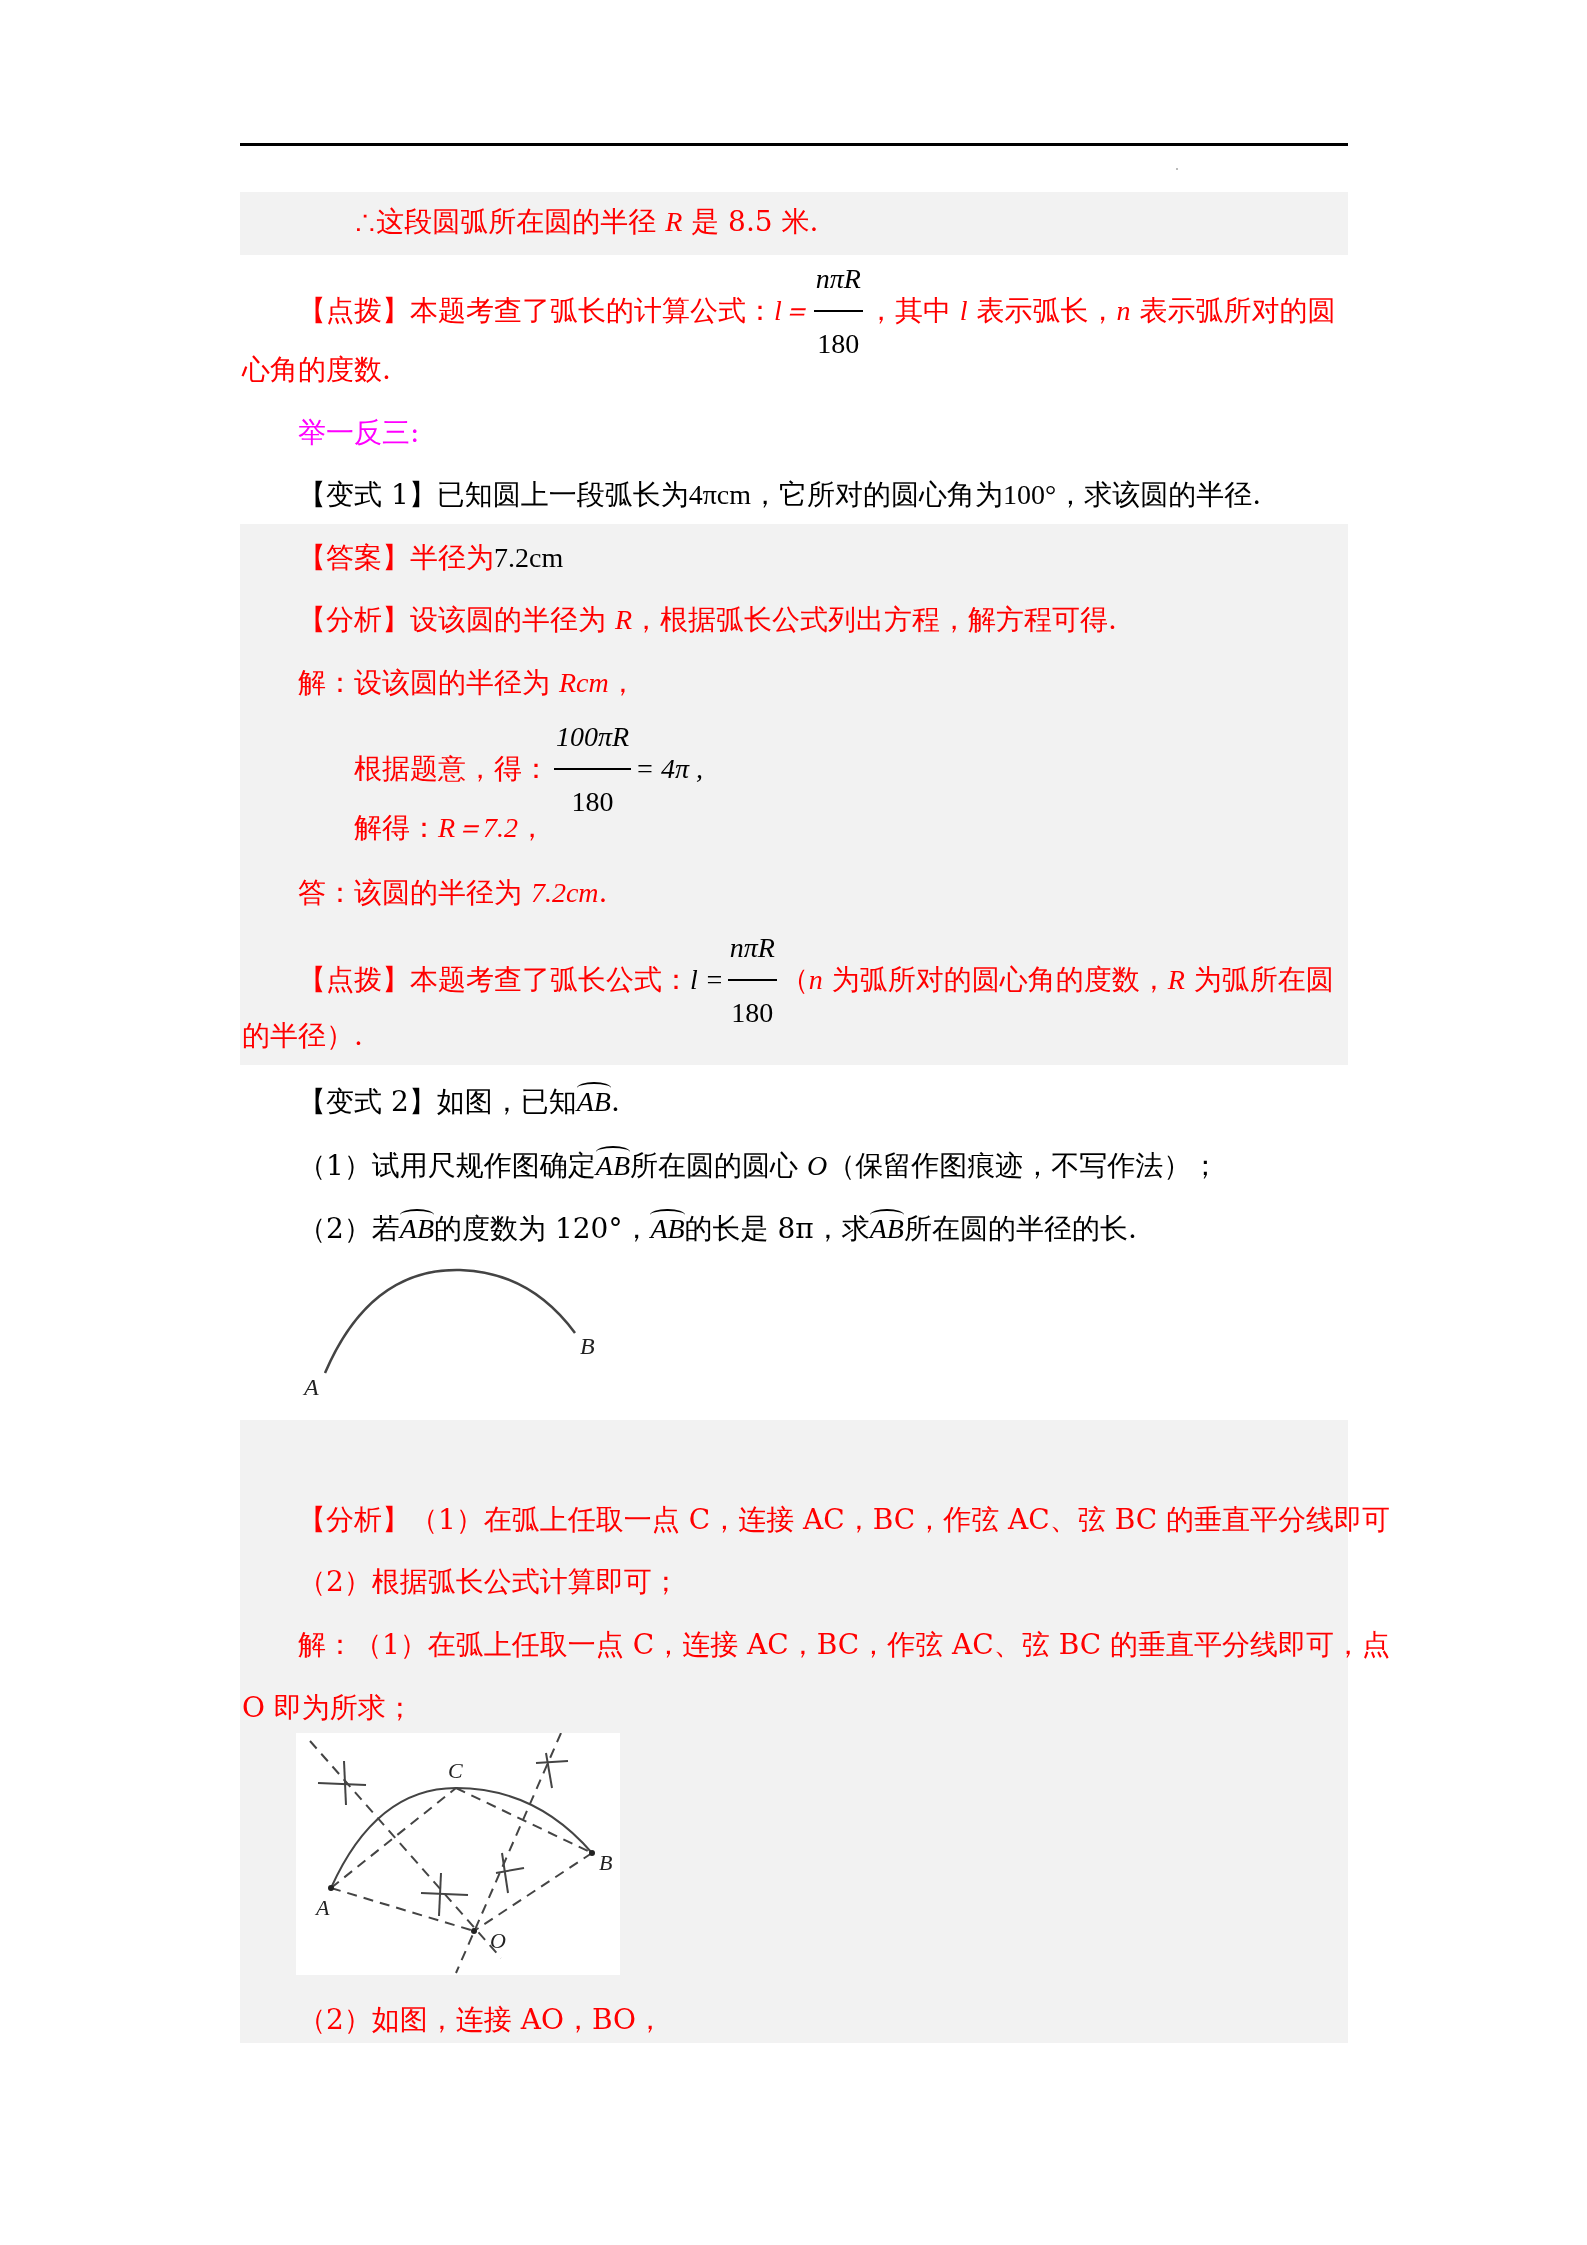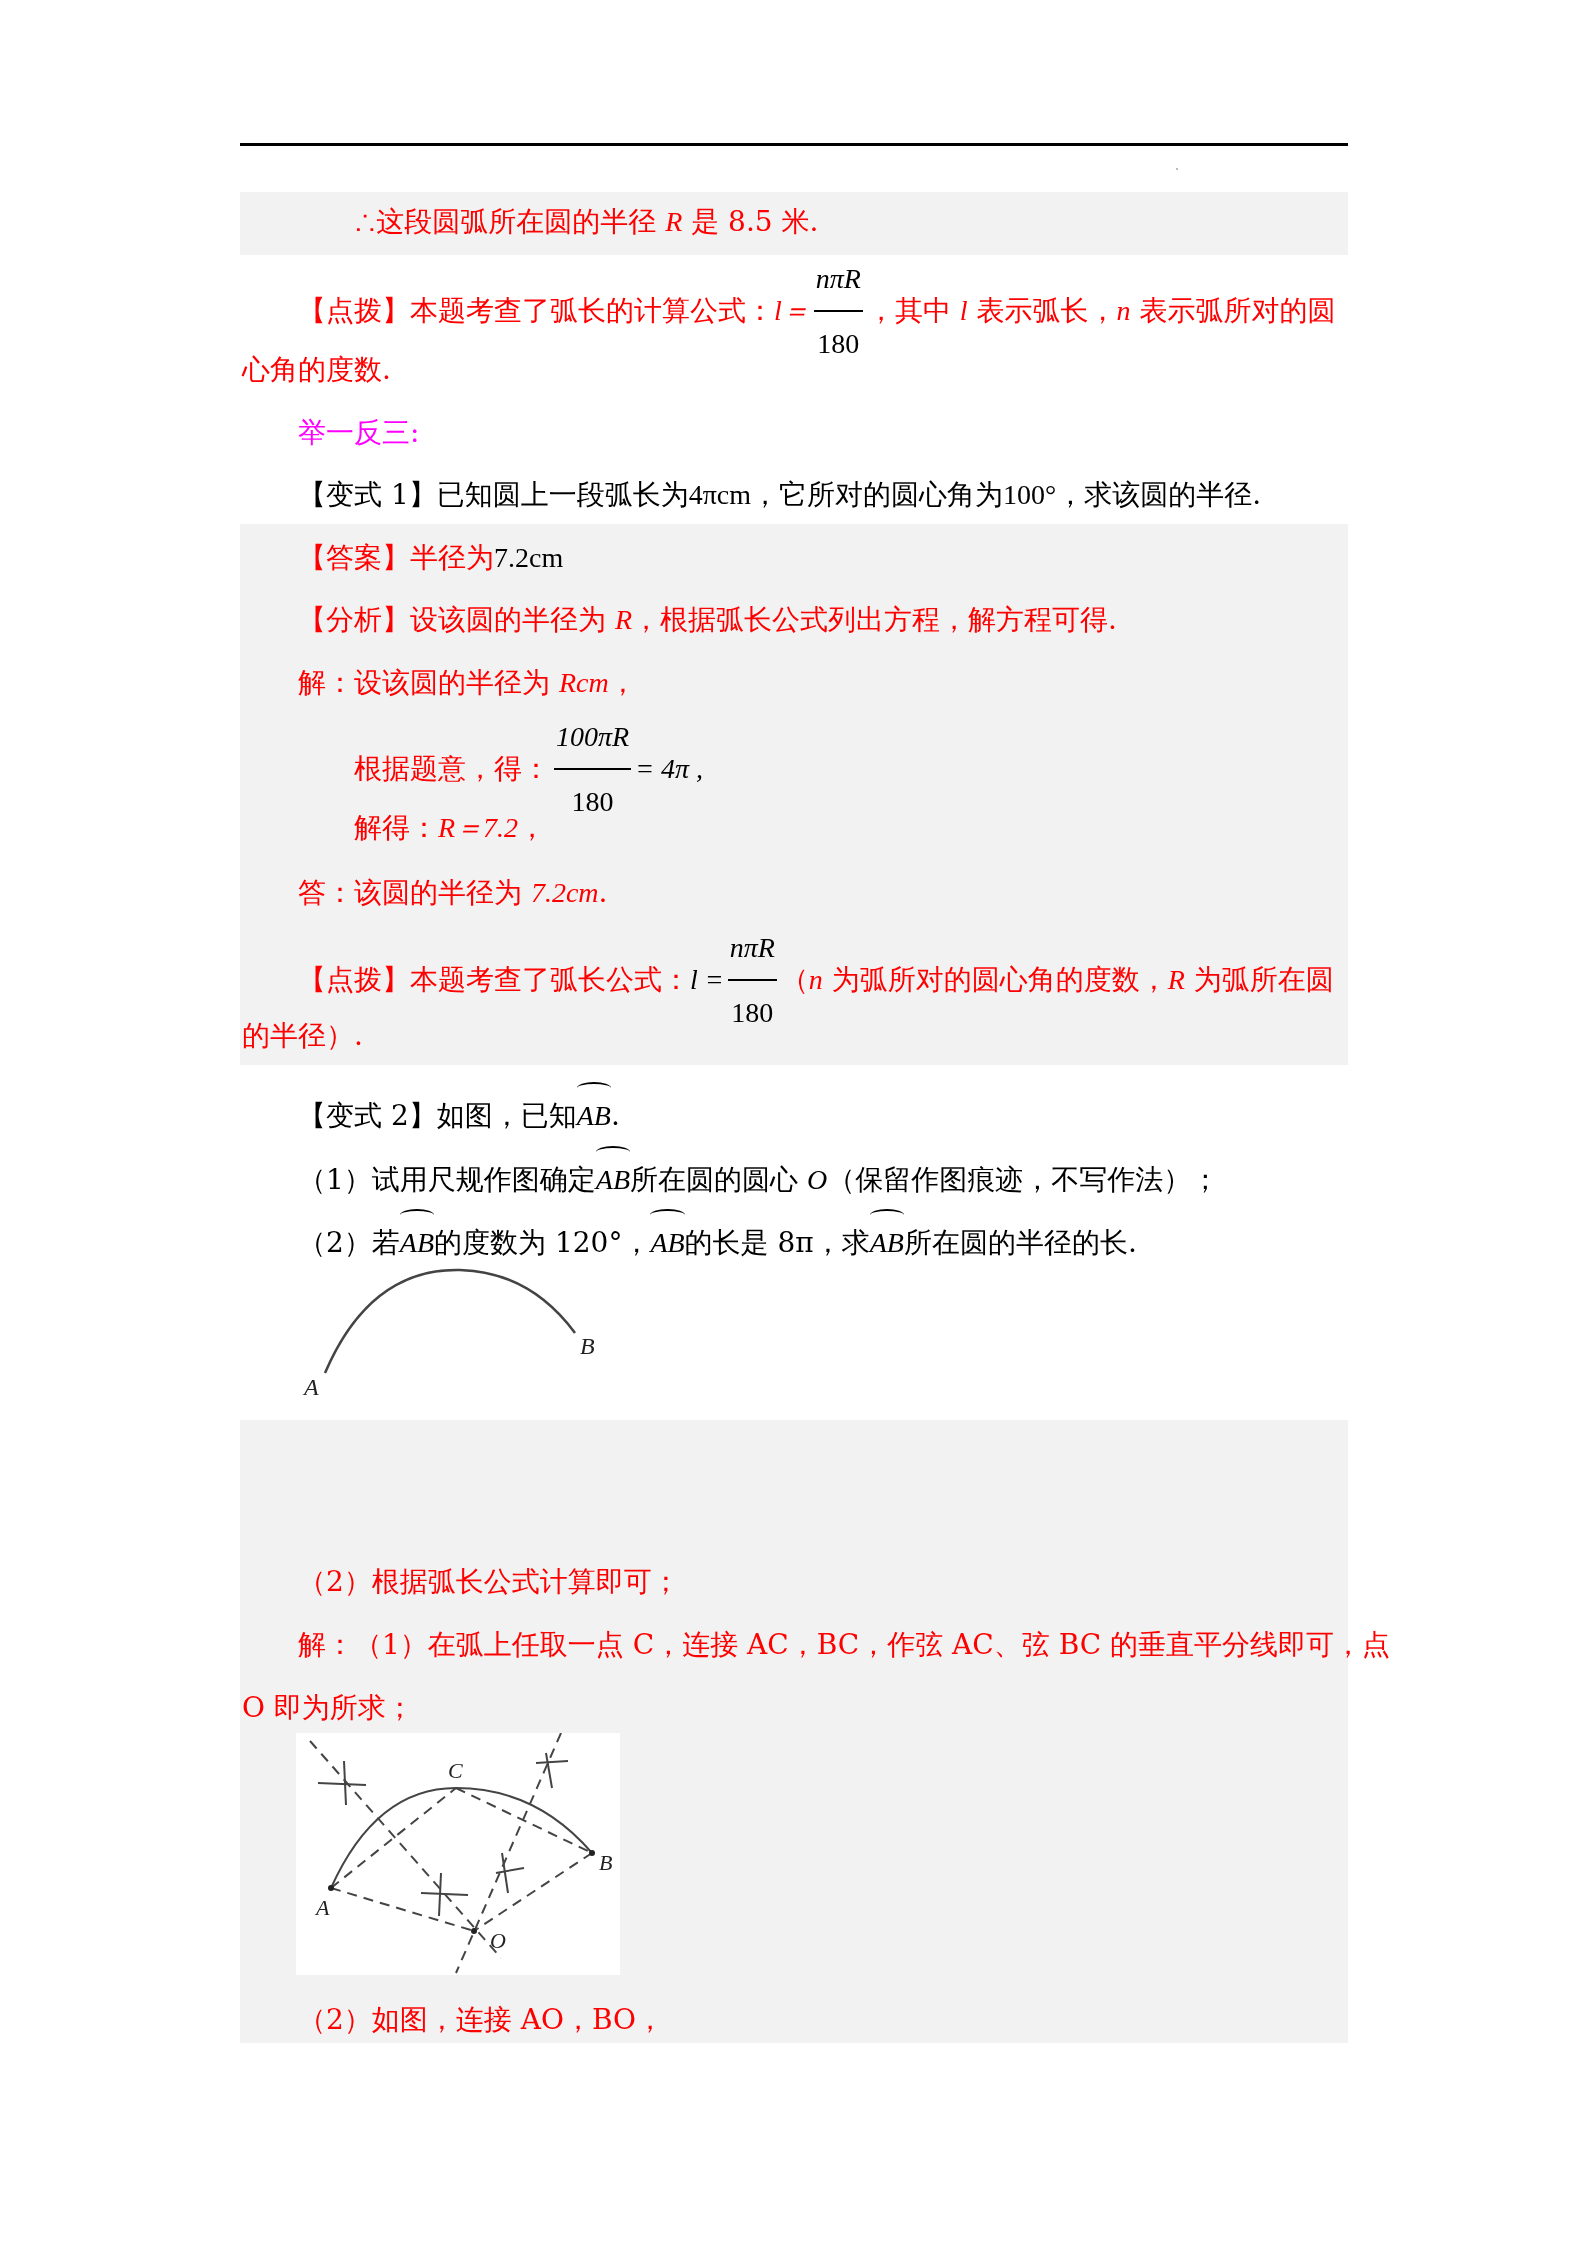--- a/index.html
+++ b/index.html
@@ -12,21 +12,21 @@
   .red { color: #ff0000; }
   .blk { color: #000000; }
   .mag { color: #ff00ff; }
   .it { font-style: italic; font-family: "Liberation Serif", "DejaVu Serif", serif; }
   .num { font-family: "Liberation Serif", "DejaVu Serif", serif; }
   .frac { display: inline-block; vertical-align: middle; text-align: center; color: #000;
           font-family: "Liberation Serif", "DejaVu Serif", serif; margin: 0 4px; }
   .frac .top { display: block; border-bottom: 2px solid #000; padding: 0 2px 14px; line-height: 34px; }
   .frac .bot { display: block; line-height: 36px; padding-top: 14px; }
   .arcab { display: inline-block; position: relative; font-style: italic;
-           font-family: "Liberation Serif", "DejaVu Serif", serif; padding-top: 16px; }
+           font-family: "Liberation Serif", "DejaVu Serif", serif; padding-top: 2px; }
   .arcab::before { content: ""; position: absolute; left: 0; right: 0; top: 0; height: 10px;
                    border-top: 2px solid #000; border-radius: 50% 50% 0 0; }
   .fig { position: absolute; }
 </style>
 </head>
 <body>
 
 <div class="rule"></div>
 <div class="speck"></div>
 
@@ -82,20 +82,23 @@
   <span>（2）若</span><span class="arcab">AB</span><span>的度数为 120°，</span><span class="arcab">AB</span><span>的长是 8π，求</span><span class="arcab">AB</span><span>所在圆的半径的长.</span>
 </div>
 
 <svg class="fig" style="left:290px;top:1258px;" width="340" height="150" viewBox="0 0 340 150">
   <path d="M35 115 Q 80 10 170 12 Q 240 14 285 75" fill="none" stroke="#444" stroke-width="2.5"></path>
   <text x="14" y="137" font-family="Liberation Serif, serif" font-style="italic" font-size="24" fill="#222">A</text>
   <text x="290" y="96" font-family="Liberation Serif, serif" font-style="italic" font-size="24" fill="#222">B</text>
 </svg>
 
 <div class="box" style="top:1420px;height:623px;">
+  <div class="line red" style="left:58px;top:82px;">
+    <span>【分析】</span><span>（1）在弧上任取一点 C，连接 AC，BC，作弦 AC、弦 BC 的垂直平分线即可</span>
+  </div>
   <div class="line red" style="left:58px;top:144px;">（2）根据弧长公式计算即可；</div>
   <div class="line red" style="left:58px;top:207px;">解：（1）在弧上任取一点 C，连接 AC，BC，作弦 AC、弦 BC 的垂直平分线即可，点</div>
   <div class="line red" style="left:2px;top:270px;">O 即为所求；</div>
 
   <svg class="fig" style="left:56px;top:313px;" width="324" height="242" viewBox="0 0 324 242">
     <rect x="0" y="0" width="324" height="242" fill="#ffffff"></rect>
 
     <path d="M35 155 Q 80 55 160 55 Q 240 55 296 120" fill="none" stroke="#444" stroke-width="2"></path>
 
     <g stroke="#444" stroke-width="2" stroke-dasharray="10,7" fill="none">

